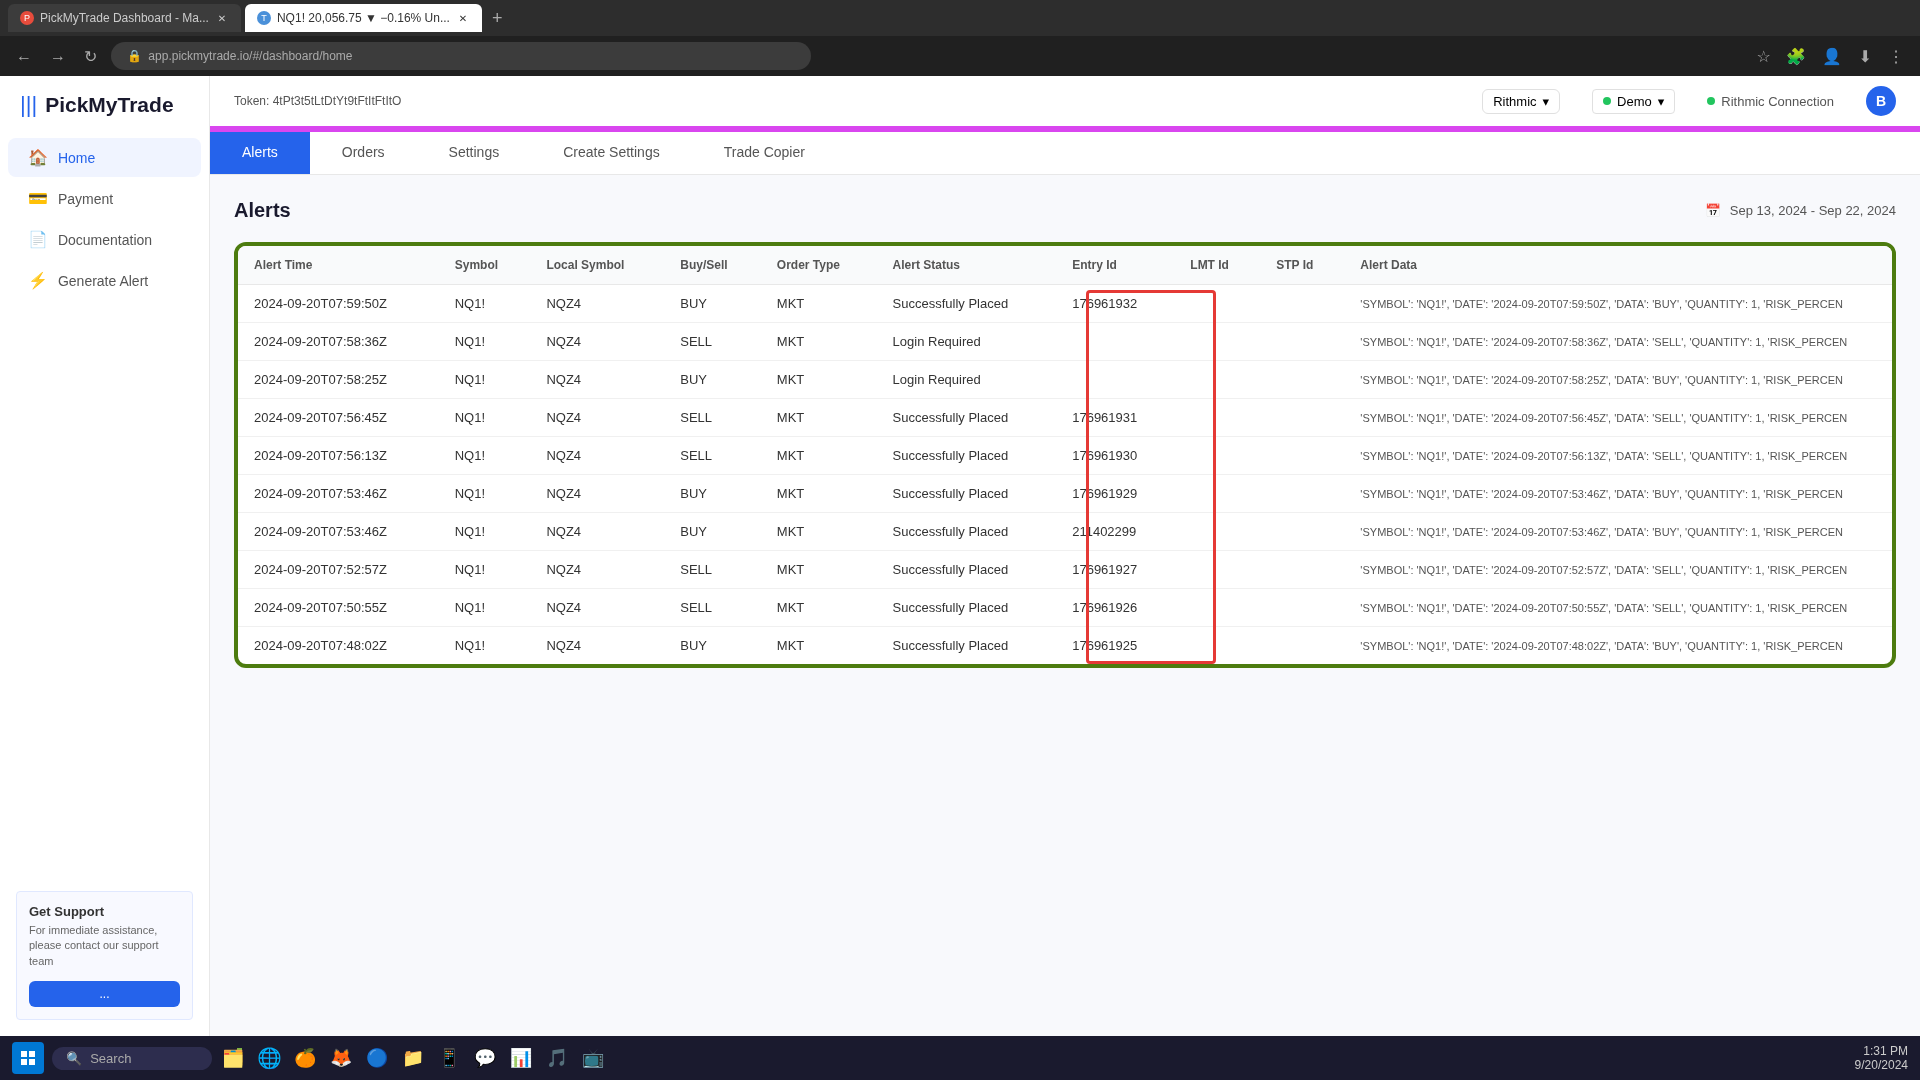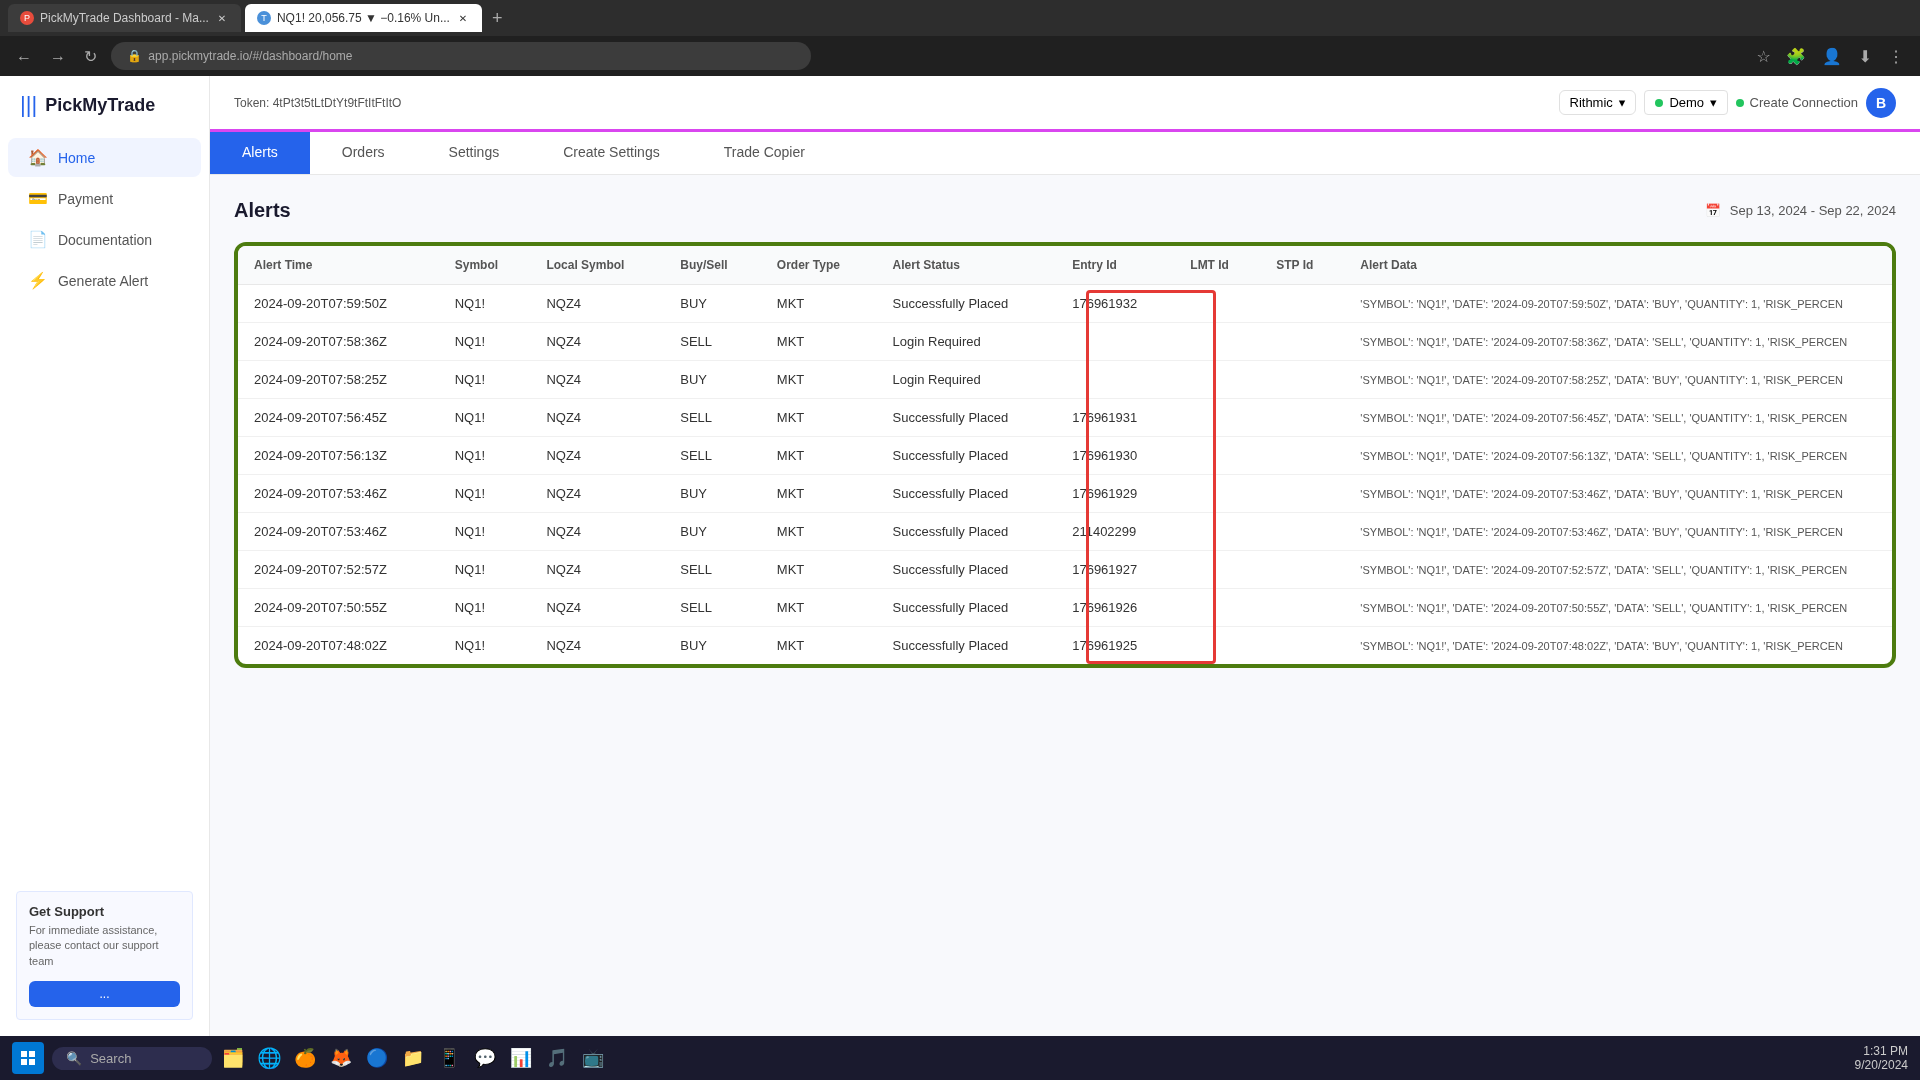--- a/index.html
+++ b/index.html
@@ -22,36 +22,36 @@
     .browser-actions { display: flex; gap: 8px; margin-left: auto; align-items: center; }
     .browser-action-btn { color: #aaa; font-size: 16px; cursor: pointer; padding: 4px; }
 
     
     .app-wrapper { display: flex; flex: 1; overflow: hidden; }
 
     
     .sidebar { width: 210px; background: #ffffff; border-right: 1px solid #e8e8e8; display: flex; flex-direction: column; padding: 16px 0; }
     .logo { display: flex; align-items: center; gap: 8px; padding: 0 20px 20px; }
     .logo-icon { font-size: 22px; color: #2563eb; }
-    .logo-text { font-size: 18px; font-weight: 700; color: #1a1a2e; }
+    .logo-text { font-size: 21px; font-weight: 700; color: #1a1a2e; }
     .sidebar-nav { display: flex; flex-direction: column; gap: 2px; }
     .sidebar-item { display: flex; align-items: center; gap: 10px; padding: 10px 20px; cursor: pointer; border-radius: 8px; margin: 0 8px; color: #555; font-size: 14px; }
     .sidebar-item.active { background: #f0f4ff; color: #2563eb; }
     .sidebar-item .icon { font-size: 16px; }
     .sidebar-footer { margin-top: auto; padding: 16px 16px 0; }
     .support-box { background: #f8f9ff; border: 1px solid #e0e8ff; border-radius: 4px; padding: 12px; }
     .support-title { font-weight: 600; font-size: 13px; color: #333; margin-bottom: 4px; }
     .support-text { font-size: 11px; color: #666; margin-bottom: 12px; line-height: 1.4; }
     .support-btn { background: #2563eb; color: white; border: none; border-radius: 6px; padding: 6px 12px; font-size: 12px; cursor: pointer; width: 100%; }
 
     
     .main-content { flex: 1; display: flex; flex-direction: column; overflow: hidden; }
 
     
-    .top-header { background: #ffffff; border-bottom: 3px solid #d946ef; height: 56px; display: flex; align-items: center; padding: 0 24px; gap: 8px; }
+    .top-header { background: #ffffff; border-bottom: 6px solid #d946ef; height: 56px; display: flex; align-items: center; padding: 0 24px; gap: 32px; }
     .token-display { font-size: 12px; color: #555; }
     .header-spacer { flex: 1; }
     .broker-select { display: flex; align-items: center; gap: 6px; border: 1px solid #e0e0e0; border-radius: 6px; padding: 4px 10px; font-size: 13px; cursor: pointer; }
     .demo-badge { display: flex; align-items: center; gap: 6px; border: 1px solid #e0e0e0; border-radius: 4px; padding: 4px 10px; font-size: 13px; }
     .dot { width: 8px; height: 8px; border-radius: 50%; background: #22c55e; }
     .connection-badge { display: flex; align-items: center; gap: 6px; font-size: 13px; color: #555; }
     .user-avatar { width: 30px; height: 30px; background: #2563eb; border-radius: 50%; display: flex; align-items: center; justify-content: center; color: white; font-weight: 700; font-size: 14px; }
 
     
     .nav-tabs { background: #ffffff; border-bottom: 1px solid #e8e8e8; display: flex; padding: 0; }
@@ -176,21 +176,21 @@
         <span>Rithmic</span>
         <span>▾</span>
       </div>
       <div class="demo-badge">
         <span class="dot"></span>
         <span>Demo</span>
         <span>▾</span>
       </div>
       <div class="connection-badge">
         <span class="dot"></span>
-        <span>Create Connection</span>
+        <span>Rithmic Connection</span>
       </div>
       <div class="user-avatar">B</div>
     </div>
 
     <div class="nav-tabs">
       <div class="nav-tab active">Alerts</div>
       <div class="nav-tab">Orders</div>
       <div class="nav-tab">Settings</div>
       <div class="nav-tab">Create Settings</div>
       <div class="nav-tab">Trade Copier</div>

